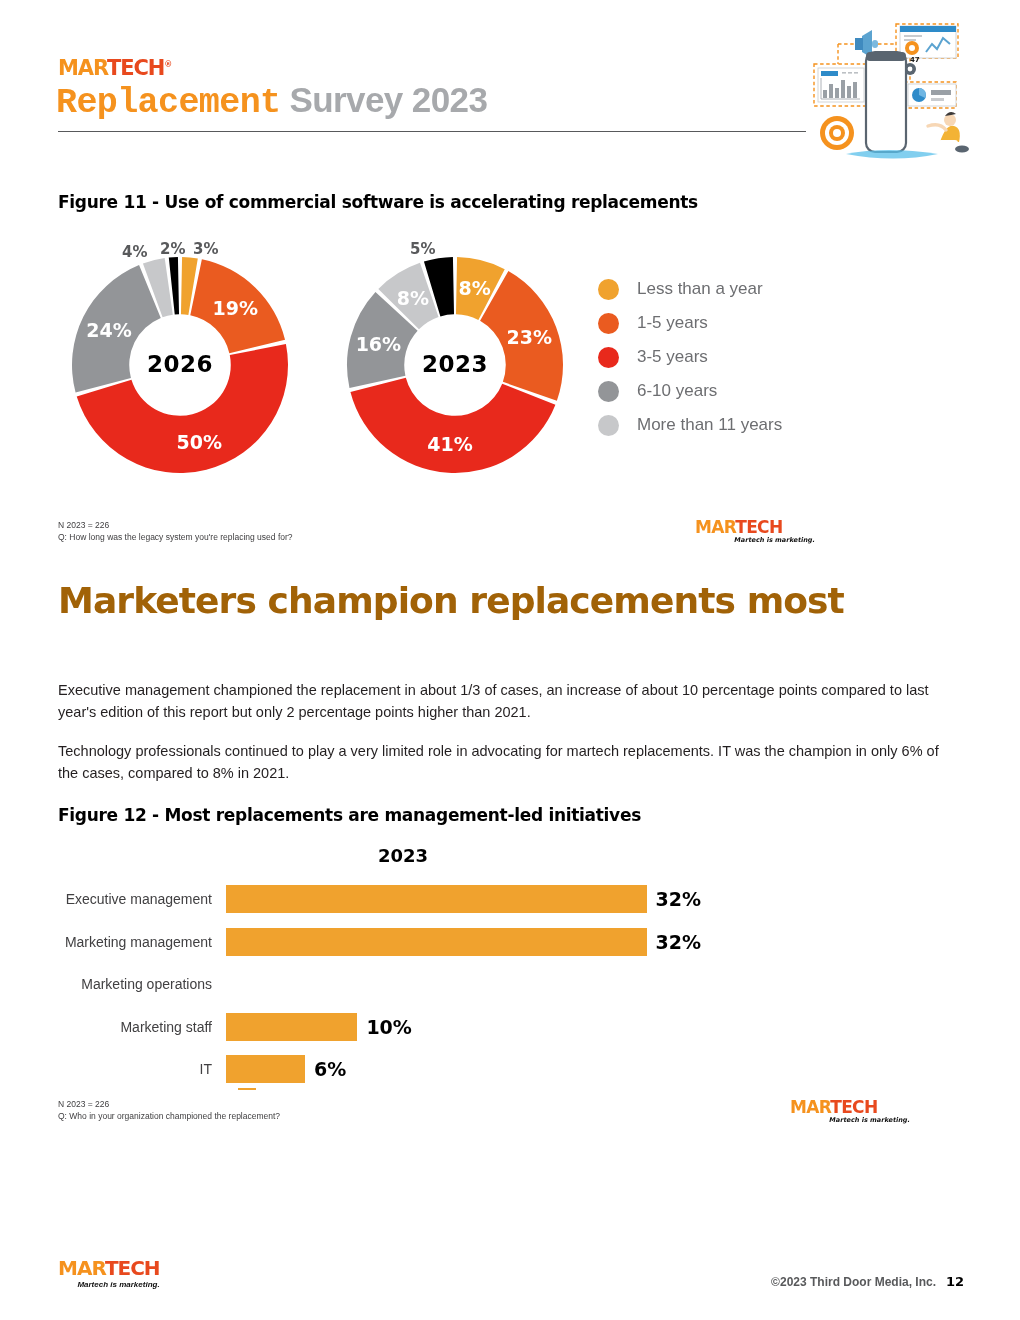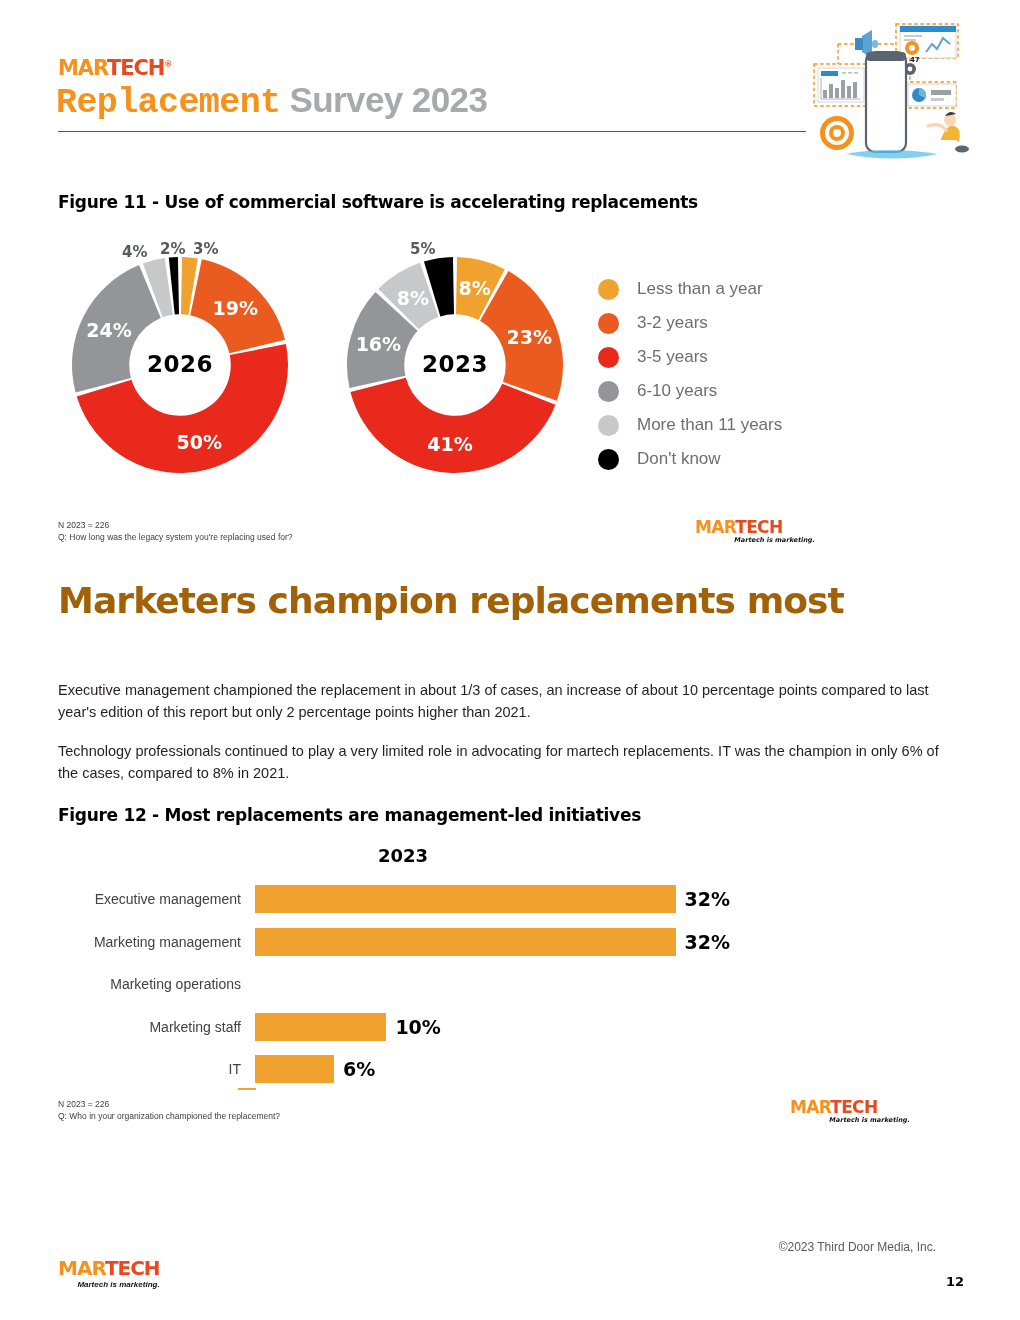--- a/index.html
+++ b/index.html
@@ -98,21 +98,21 @@
   .fig12-title {
     position: absolute; left: 58px; top: 805px;
     font-family: "DejaVu Sans", sans-serif;
     font-size: 17px; font-weight: 700; letter-spacing: -0.3px; color: #000;
   }
   .bar-year {
     position: absolute; left: 378px; top: 845px;
     font-family: "DejaVu Sans", sans-serif;
     font-size: 18px; font-weight: 700; color: #000;
   }
-  .bar-chart { position: absolute; left: 58px; top: 878px; width: 720px; margin-left: 29px; }
+  .bar-chart { position: absolute; left: 58px; top: 878px; width: 720px; }
   .bar-row { display: flex; align-items: center; height: 42.5px; }
   .bar-cat {
     width: 168px; text-align: right; padding-right: 14px;
     font-size: 14px; color: #414042;
     font-family: "Liberation Sans", sans-serif;
   }
   .bar-track { position: relative; flex: 1; height: 42.5px; display: flex; align-items: center; }
   .bar-fill { height: 28px; background: #F0A22E; }
   .bar-val {
     margin-left: 9px; font-family: "DejaVu Sans", sans-serif;
@@ -129,23 +129,24 @@
     font-family: "DejaVu Sans", sans-serif; font-weight: 700;
     font-size: 20px; letter-spacing: -1px; line-height: 1;
   }
   .footer-logo .fl-mar { color: #F5921E; }
   .footer-logo .fl-tech { color: #E8491E; }
   .footer-logo .fl-tag {
     display: block; text-align: right; font-style: italic; font-weight: 700;
     font-size: 8px; color: #111; line-height: 1; margin-top: 2px;
   }
   .copyright {
-    position: absolute; right: 84px; top: 1240px;
+    position: absolute; right: 84px; top: 1275px;
     font-size: 12px; color: #58595B;
     font-family: "Liberation Sans", sans-serif;
+    font-weight: bold;
   }
   .page-num {
     position: absolute; right: 56px; top: 1274px;
     font-size: 13px; font-weight: 700; color: #000000;
     font-family: "DejaVu Sans", sans-serif;
   }
 </style>
 </head>
 <body>
 
@@ -292,37 +293,33 @@
   </div>
   <div class="callout" style="left:410px; top:240px;">5%</div>
 
   <div class="legend">
     <div class="legend-row">
       <span class="legend-dot" style="background:#F0A22E"></span>
       <span class="legend-label">Less than a year</span>
     </div>
     <div class="legend-row">
       <span class="legend-dot" style="background:#EA5B20"></span>
-      <span class="legend-label">3-2 years</span>
+      <span class="legend-label">1-5 years</span>
     </div>
     <div class="legend-row">
       <span class="legend-dot" style="background:#E8291C"></span>
       <span class="legend-label">3-5 years</span>
     </div>
     <div class="legend-row">
       <span class="legend-dot" style="background:#939598"></span>
       <span class="legend-label">6-10 years</span>
     </div>
     <div class="legend-row">
       <span class="legend-dot" style="background:#C7C8CA"></span>
       <span class="legend-label">More than 11 years</span>
-    </div>
-    <div class="legend-row">
-      <span class="legend-dot" style="background:#000000"></span>
-      <span class="legend-label">Don't know</span>
     </div>
   </div>
 
   <div class="footnote" style="left:58px; top:519px;">N 2023 = 226</div>
   <div class="footnote" style="left:58px; top:531px;">Q: How long was the legacy system you're replacing used for?</div>
 
   <div class="mini-logo" style="left:695px; top:518px; width:120px;">
     <span class="ml-main" style="font-size:17px;">
       <span class="ml-mar">MAR</span><span class="ml-tech">TECH</span>
     </span>

